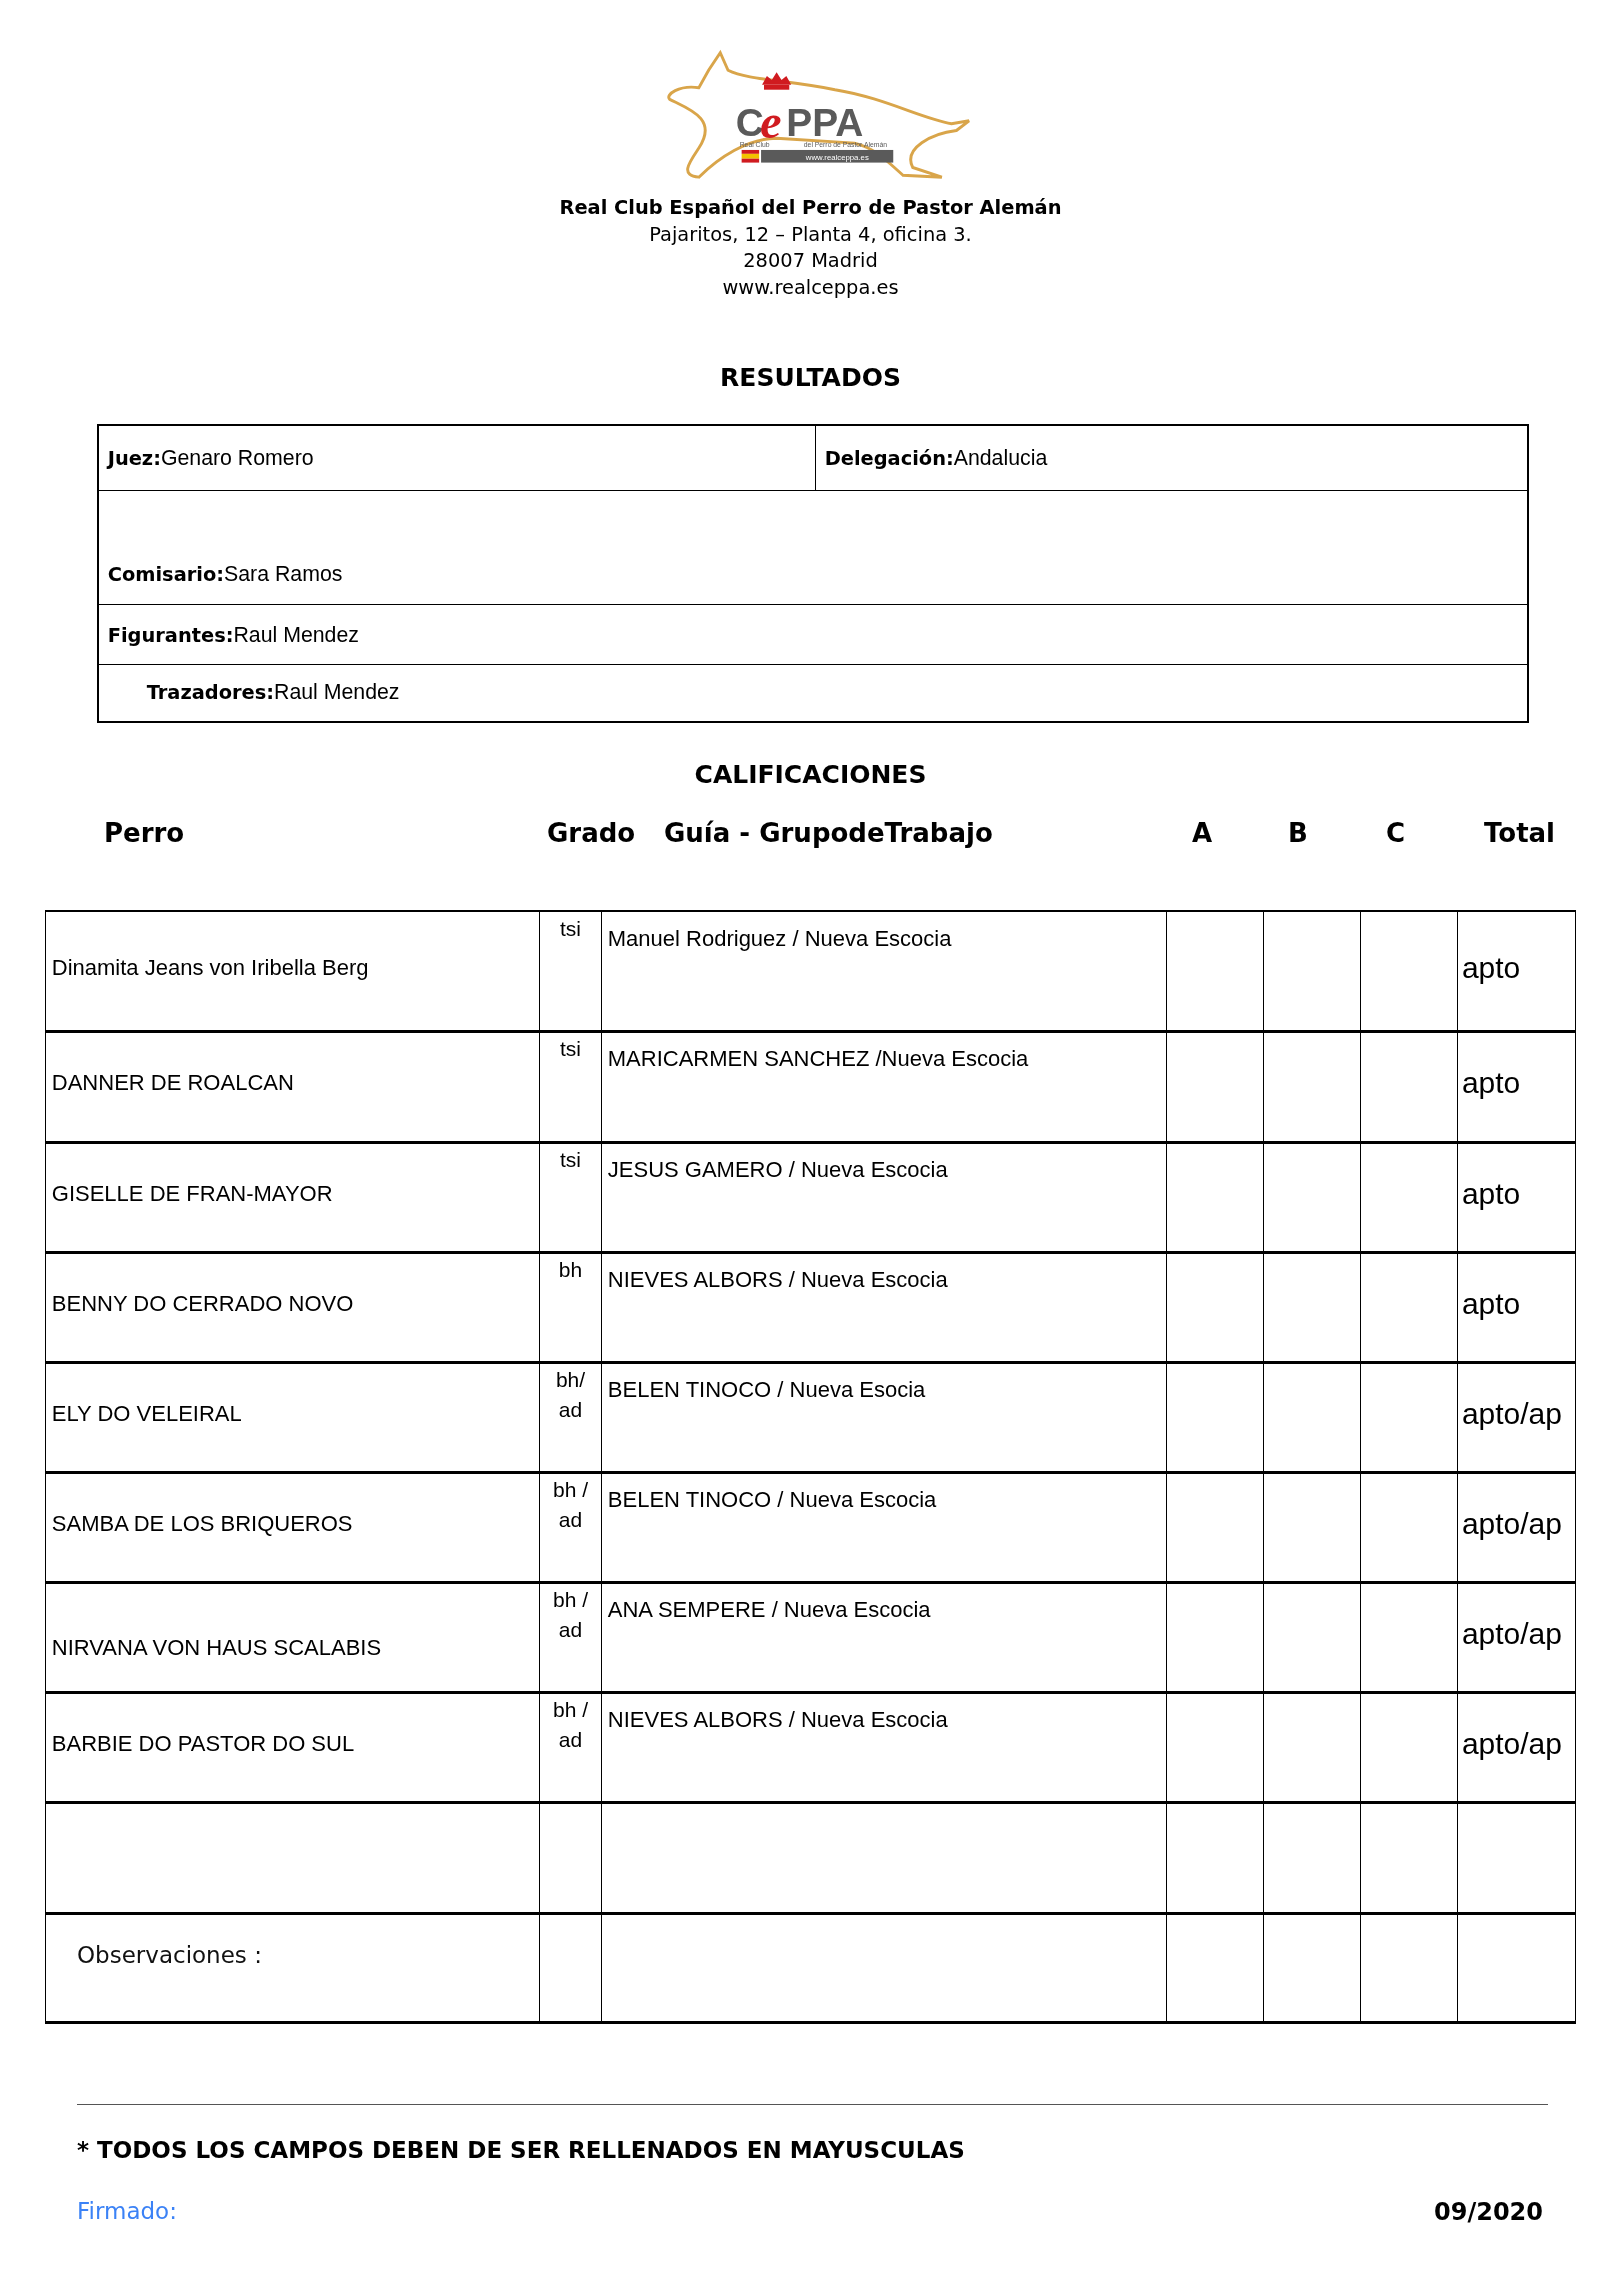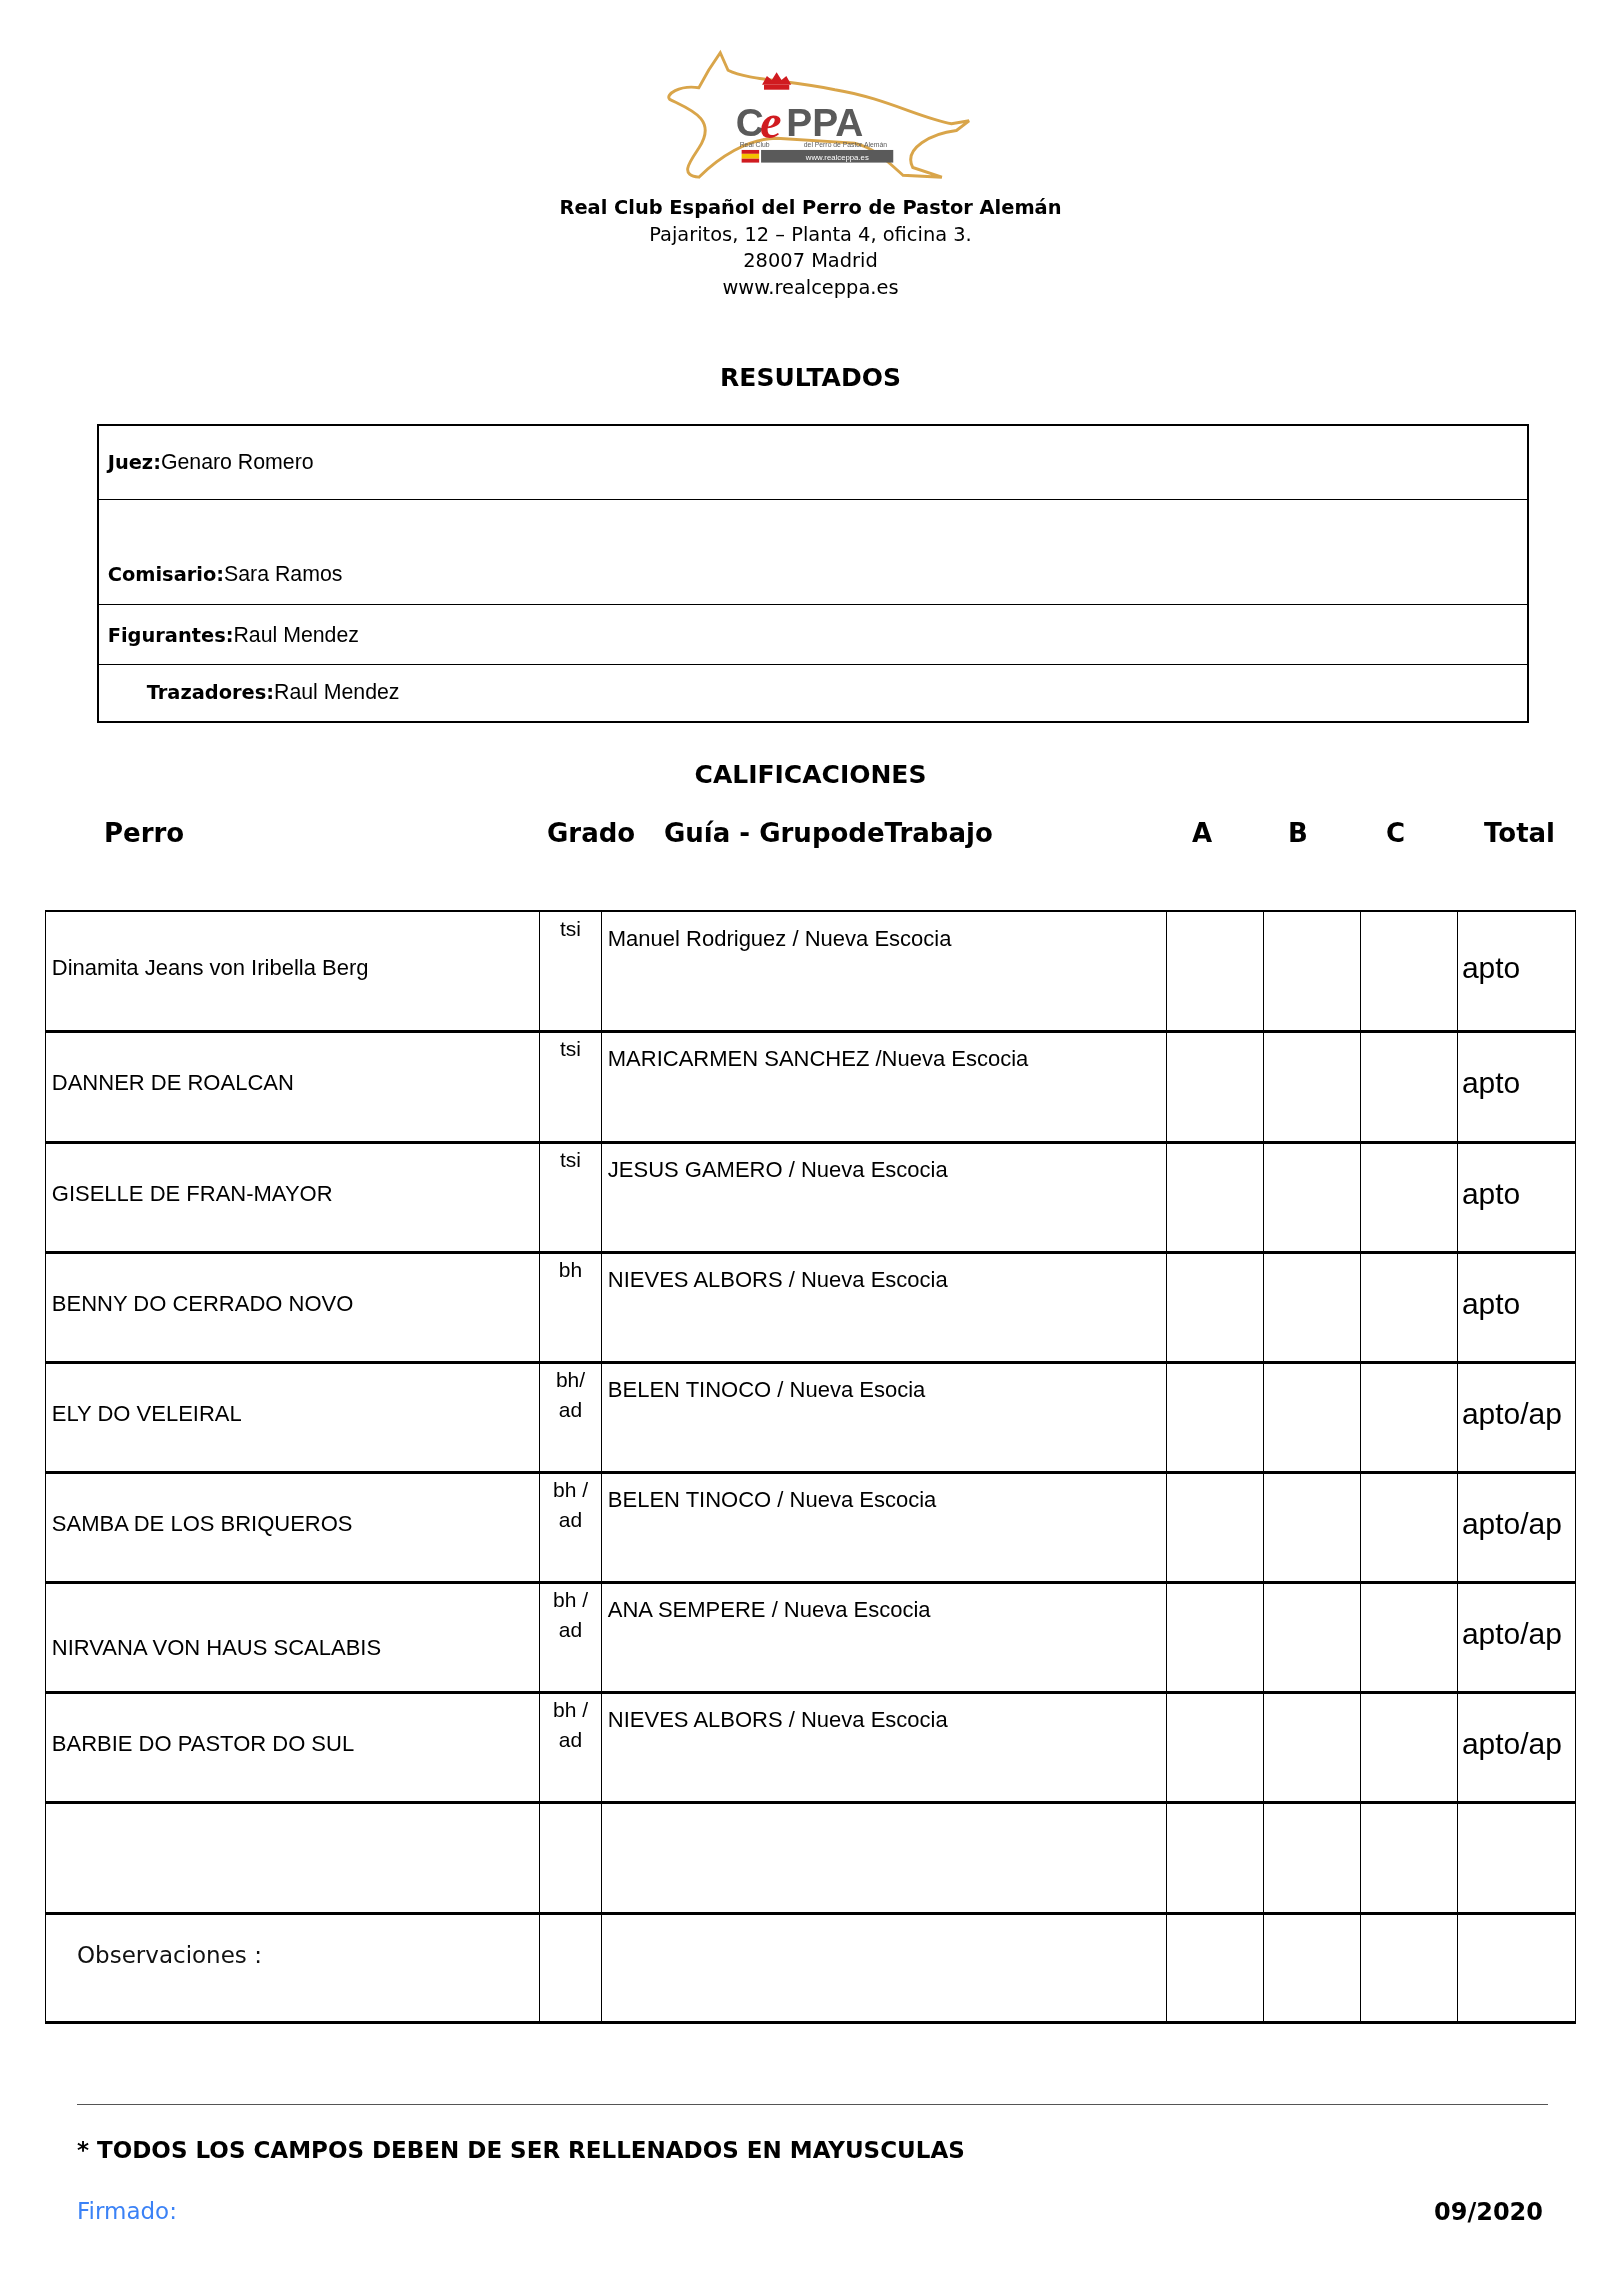--- a/index.html
+++ b/index.html
@@ -78,24 +78,28 @@
   </svg>
 </div>
 
 <div class="abs hdr club-name">Real Club Español del Perro de Pastor Alemán</div>
 <div class="abs hdr addr addr1">Pajaritos, 12 – Planta 4, oficina 3.</div>
 <div class="abs hdr addr addr2">28007 Madrid</div>
 <div class="abs hdr addr addr3">www.realceppa.es</div>
 <div class="abs hdr title-resultados">RESULTADOS</div>
 
 <div class="abs info">
-  <div class="info-row" style="top:0;height:74px;">
+  <div class="info-row" style="top:0;height:65px;">
     <div class="info-cell" style="left:0;width:716px;">
       <span class="lbl">Juez:</span>
         <span class="val">Genaro Romero</span>
+    </div>
+    <div class="info-cell vsep" style="left:716px;right:0;">
+      <span class="lbl">Delegación:</span>
+        <span class="val">Andalucia</span>
     </div>
   </div>
   <div class="info-row" style="top:119px;height:60px;">
     <div class="info-cell" style="left:0;right:0;">
       <span class="lbl">Comisario:</span>
         <span class="val">Sara Ramos</span>
     </div>
   </div>
   <div class="info-row" style="top:180px;height:59px;">
     <div class="info-cell" style="left:0;right:0;">

